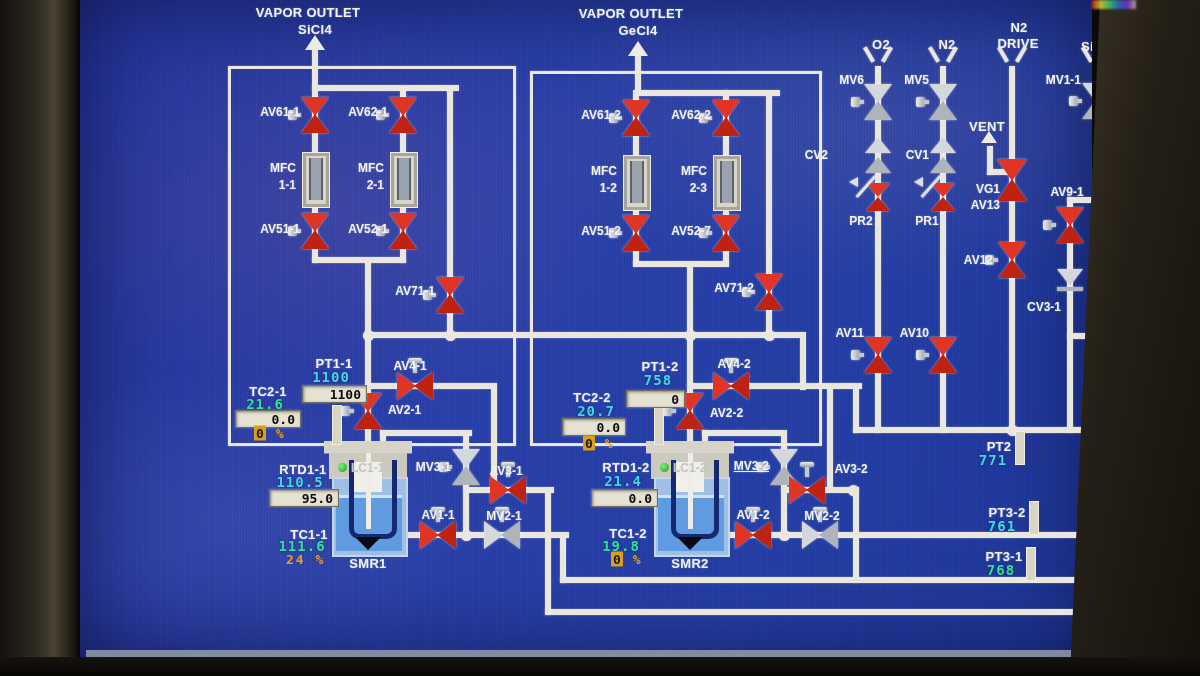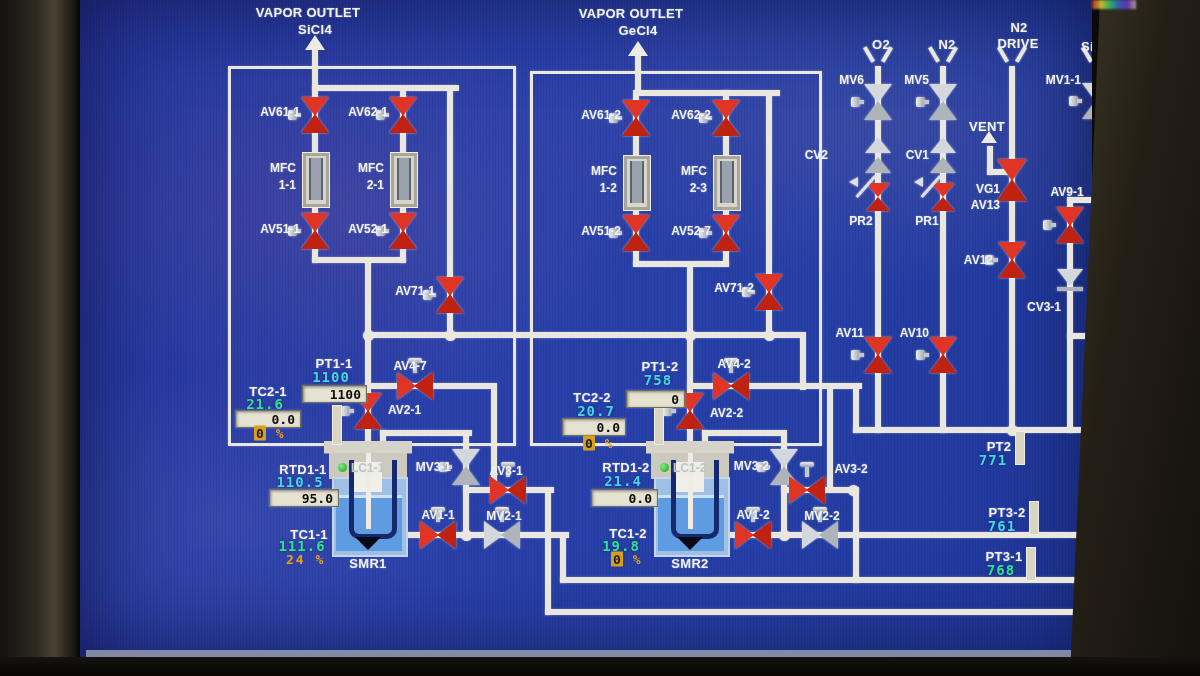--- a/index.html
+++ b/index.html
@@ -202,21 +202,21 @@
           <div style="position: absolute; left: -13px; top: 13px; width: 9px; height: 10px; background: linear-gradient(90deg, rgb(238, 240, 242), rgb(154, 162, 170)); border-radius: 2px;"></div>
           <div style="position: absolute; left: -5px; top: 16px; width: 5px; height: 4px; background: rgb(194, 200, 206);"></div>
         </div>
         <div class="lbl r" style="left: 676px; top: 288px;">AV71-2</div>
         <div class="valve" style="left: 319px; top: 372px; width: 36px; height: 28px;">
           <div style="position: absolute; left: 0px; top: 0px; border-top: 14px solid transparent; border-bottom: 14px solid transparent; border-left: 19px solid rgb(224, 52, 36);"></div>
           <div style="position: absolute; right: 0px; top: 0px; border-top: 14px solid transparent; border-bottom: 14px solid transparent; border-right: 19px solid rgb(192, 34, 18);"></div>
           <div style="position: absolute; left: 16px; top: -11px; width: 4px; height: 12px; background: rgb(194, 200, 206);"></div>
           <div style="position: absolute; left: 11px; top: -14px; width: 14px; height: 5px; background: linear-gradient(rgb(240, 240, 238), rgb(154, 162, 170)); border-radius: 2px;"></div>
         </div>
-        <div class="lbl c" style="left: 332px; top: 366px;">AV4-7</div>
+        <div class="lbl c" style="left: 332px; top: 366px;">AV4-1</div>
         <div class="valve" style="left: 276px; top: 393px; width: 28px; height: 36px;">
           <div style="position: absolute; left: 0px; top: 0px; border-left: 14px solid transparent; border-right: 14px solid transparent; border-top: 19px solid rgb(224, 52, 36);"></div>
           <div style="position: absolute; left: 0px; bottom: 0px; border-left: 14px solid transparent; border-right: 14px solid transparent; border-bottom: 19px solid rgb(192, 34, 18);"></div>
           <div style="position: absolute; left: -13px; top: 13px; width: 9px; height: 10px; background: linear-gradient(90deg, rgb(238, 240, 242), rgb(154, 162, 170)); border-radius: 2px;"></div>
           <div style="position: absolute; left: -5px; top: 16px; width: 5px; height: 4px; background: rgb(194, 200, 206);"></div>
         </div>
         <div class="lbl l" style="left: 310px; top: 410px;">AV2-1</div>
         <div class="valve" style="left: 635px; top: 372px; width: 36px; height: 28px;">
           <div style="position: absolute; left: 0px; top: 0px; border-top: 14px solid transparent; border-bottom: 14px solid transparent; border-left: 19px solid rgb(224, 52, 36);"></div>
           <div style="position: absolute; right: 0px; top: 0px; border-top: 14px solid transparent; border-bottom: 14px solid transparent; border-right: 19px solid rgb(192, 34, 18);"></div>
@@ -258,21 +258,21 @@
           <div style="position: absolute; left: 16px; top: -11px; width: 4px; height: 12px; background: rgb(194, 200, 206);"></div>
           <div style="position: absolute; left: 11px; top: -14px; width: 14px; height: 5px; background: linear-gradient(rgb(240, 240, 238), rgb(154, 162, 170)); border-radius: 2px;"></div>
         </div>
         <div class="lbl c" style="left: 426px; top: 516px;">MV2-1</div>
         <div class="valve" style="left: 692px; top: 449px; width: 28px; height: 36px;">
           <div style="position: absolute; left: 0px; top: 0px; border-left: 14px solid transparent; border-right: 14px solid transparent; border-top: 19px solid rgb(212, 216, 220);"></div>
           <div style="position: absolute; left: 0px; bottom: 0px; border-left: 14px solid transparent; border-right: 14px solid transparent; border-bottom: 19px solid rgb(174, 180, 186);"></div>
           <div style="position: absolute; left: -13px; top: 13px; width: 9px; height: 10px; background: linear-gradient(90deg, rgb(238, 240, 242), rgb(154, 162, 170)); border-radius: 2px;"></div>
           <div style="position: absolute; left: -5px; top: 16px; width: 5px; height: 4px; background: rgb(194, 200, 206);"></div>
         </div>
-        <div class="lbl r" style="left: 691px; top: 466px;">MV3-2</div>
+        <div class="lbl r" style="left: 691px; top: 466px; text-decoration: underline;">MV3-2</div>
         <div class="valve" style="left: 711px; top: 476px; width: 36px; height: 28px;">
           <div style="position: absolute; left: 0px; top: 0px; border-top: 14px solid transparent; border-bottom: 14px solid transparent; border-left: 19px solid rgb(224, 52, 36);"></div>
           <div style="position: absolute; right: 0px; top: 0px; border-top: 14px solid transparent; border-bottom: 14px solid transparent; border-right: 19px solid rgb(192, 34, 18);"></div>
           <div style="position: absolute; left: 16px; top: -11px; width: 4px; height: 12px; background: rgb(194, 200, 206);"></div>
           <div style="position: absolute; left: 11px; top: -14px; width: 14px; height: 5px; background: linear-gradient(rgb(240, 240, 238), rgb(154, 162, 170)); border-radius: 2px;"></div>
         </div>
         <div class="lbl c" style="left: 773px; top: 469px;">AV3-2</div>
         <div class="valve" style="left: 657px; top: 521px; width: 36px; height: 28px;">
           <div style="position: absolute; left: 0px; top: 0px; border-top: 14px solid transparent; border-bottom: 14px solid transparent; border-left: 19px solid rgb(224, 52, 36);"></div>
           <div style="position: absolute; right: 0px; top: 0px; border-top: 14px solid transparent; border-bottom: 14px solid transparent; border-right: 19px solid rgb(192, 34, 18);"></div>

